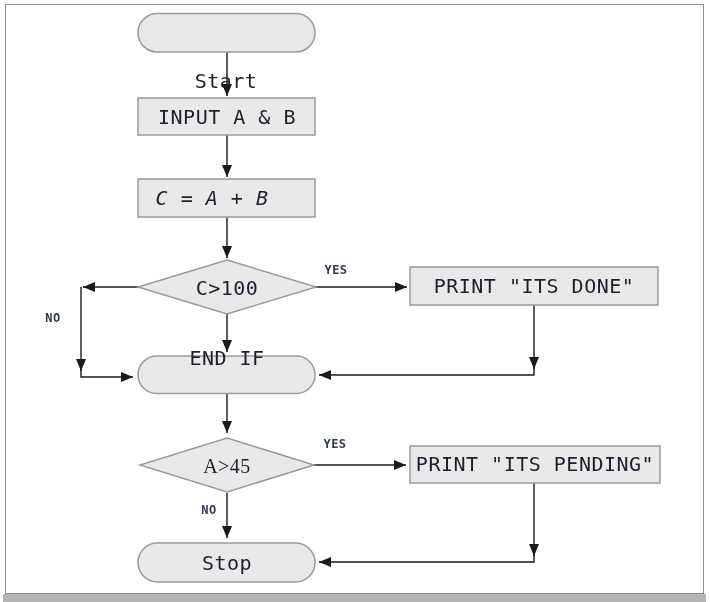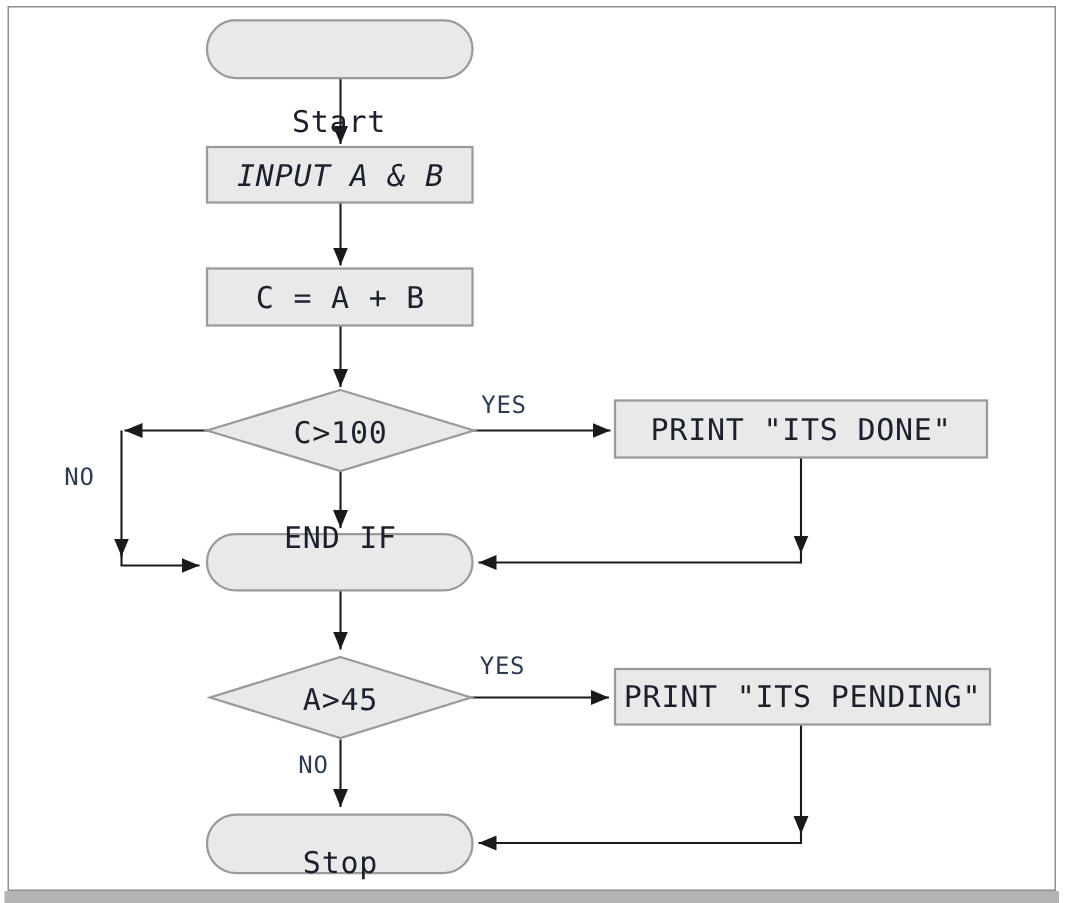--- a/index.html
+++ b/index.html
@@ -27,21 +27,21 @@
   }
   svg{position:absolute;left:0;top:0;}
   .shape{fill:var(--node-fill);stroke:var(--node-border);stroke-width:1.5;}
   .edge{fill:none;stroke:var(--arrow);stroke-width:1.4;}
   .lbl{
     position:absolute;transform:translate(-50%,-50%);
     white-space:nowrap;color:var(--text);
     font-size:20px;letter-spacing:0.5px;line-height:1;
   }
   .branch{
-    font-size:16px;letter-spacing:0.5px;color:var(--branch-text);font-weight:normal;
+    font-size:12px;letter-spacing:0.5px;color:var(--branch-text);font-weight:bold;
   }
 </style>
 </head>
 <body>
 
 <div class="frame"></div>
 <div class="page-strip"></div>
 
 <svg width="710" height="602" viewBox="0 0 710 602">
   <defs>
@@ -76,25 +76,25 @@
   <rect class="shape" x="138" y="179" width="177" height="38"></rect>
   <polygon class="shape" points="227,260 316,287 227,314 138,287"></polygon>
   <rect class="shape" x="410" y="267" width="248" height="38"></rect>
   <rect class="shape" x="138" y="356" width="177" height="37.5" rx="18.75"></rect>
   <polygon class="shape" points="227,438 314,465 227,492 140,465"></polygon>
   <rect class="shape" x="410" y="446" width="250" height="37"></rect>
   <rect class="shape" x="138" y="543" width="177" height="39" rx="19.5"></rect>
 </svg>
 
 <div class="lbl" style="left:226px;top:33px;margin-top:48px;">Start</div>
-<div class="lbl" style="left:227px;top:117px;font-style:italic;">INPUT A &amp; B</div>
-<div class="lbl" style="left:227px;top:198px;">C = A + B</div>
+<div class="lbl" style="left:227px;top:117px;">INPUT A &amp; B</div>
+<div class="lbl" style="left:212px;top:198px;font-style:italic;">C = A + B</div>
 <div class="lbl" style="left:227px;top:288px;text-align:right;">C&gt;100</div>
 <div class="lbl" style="left:534px;top:286px;">PRINT "ITS DONE"</div>
 <div class="lbl" style="left:227px;top:358px;">END IF</div>
-<div class="lbl" style="left:227px;top:466px;">A&gt;45</div>
+<div class="lbl" style="left:227px;top:466px;font-family:Liberation Serif, serif;">A&gt;45</div>
 <div class="lbl" style="left:535px;top:464px;">PRINT "ITS PENDING"</div>
-<div class="lbl" style="left:227px;top:575px;">Stop</div>
+<div class="lbl" style="left:227px;top:563px;">Stop</div>
 
 <div class="lbl branch" style="left:336px;top:270px;">YES</div>
 <div class="lbl branch" style="left:53px;top:318px;">NO</div>
 <div class="lbl branch" style="left:335px;top:444px;">YES</div>
 <div class="lbl branch" style="left:209px;top:510px;">NO</div>
 
 </body></html>

